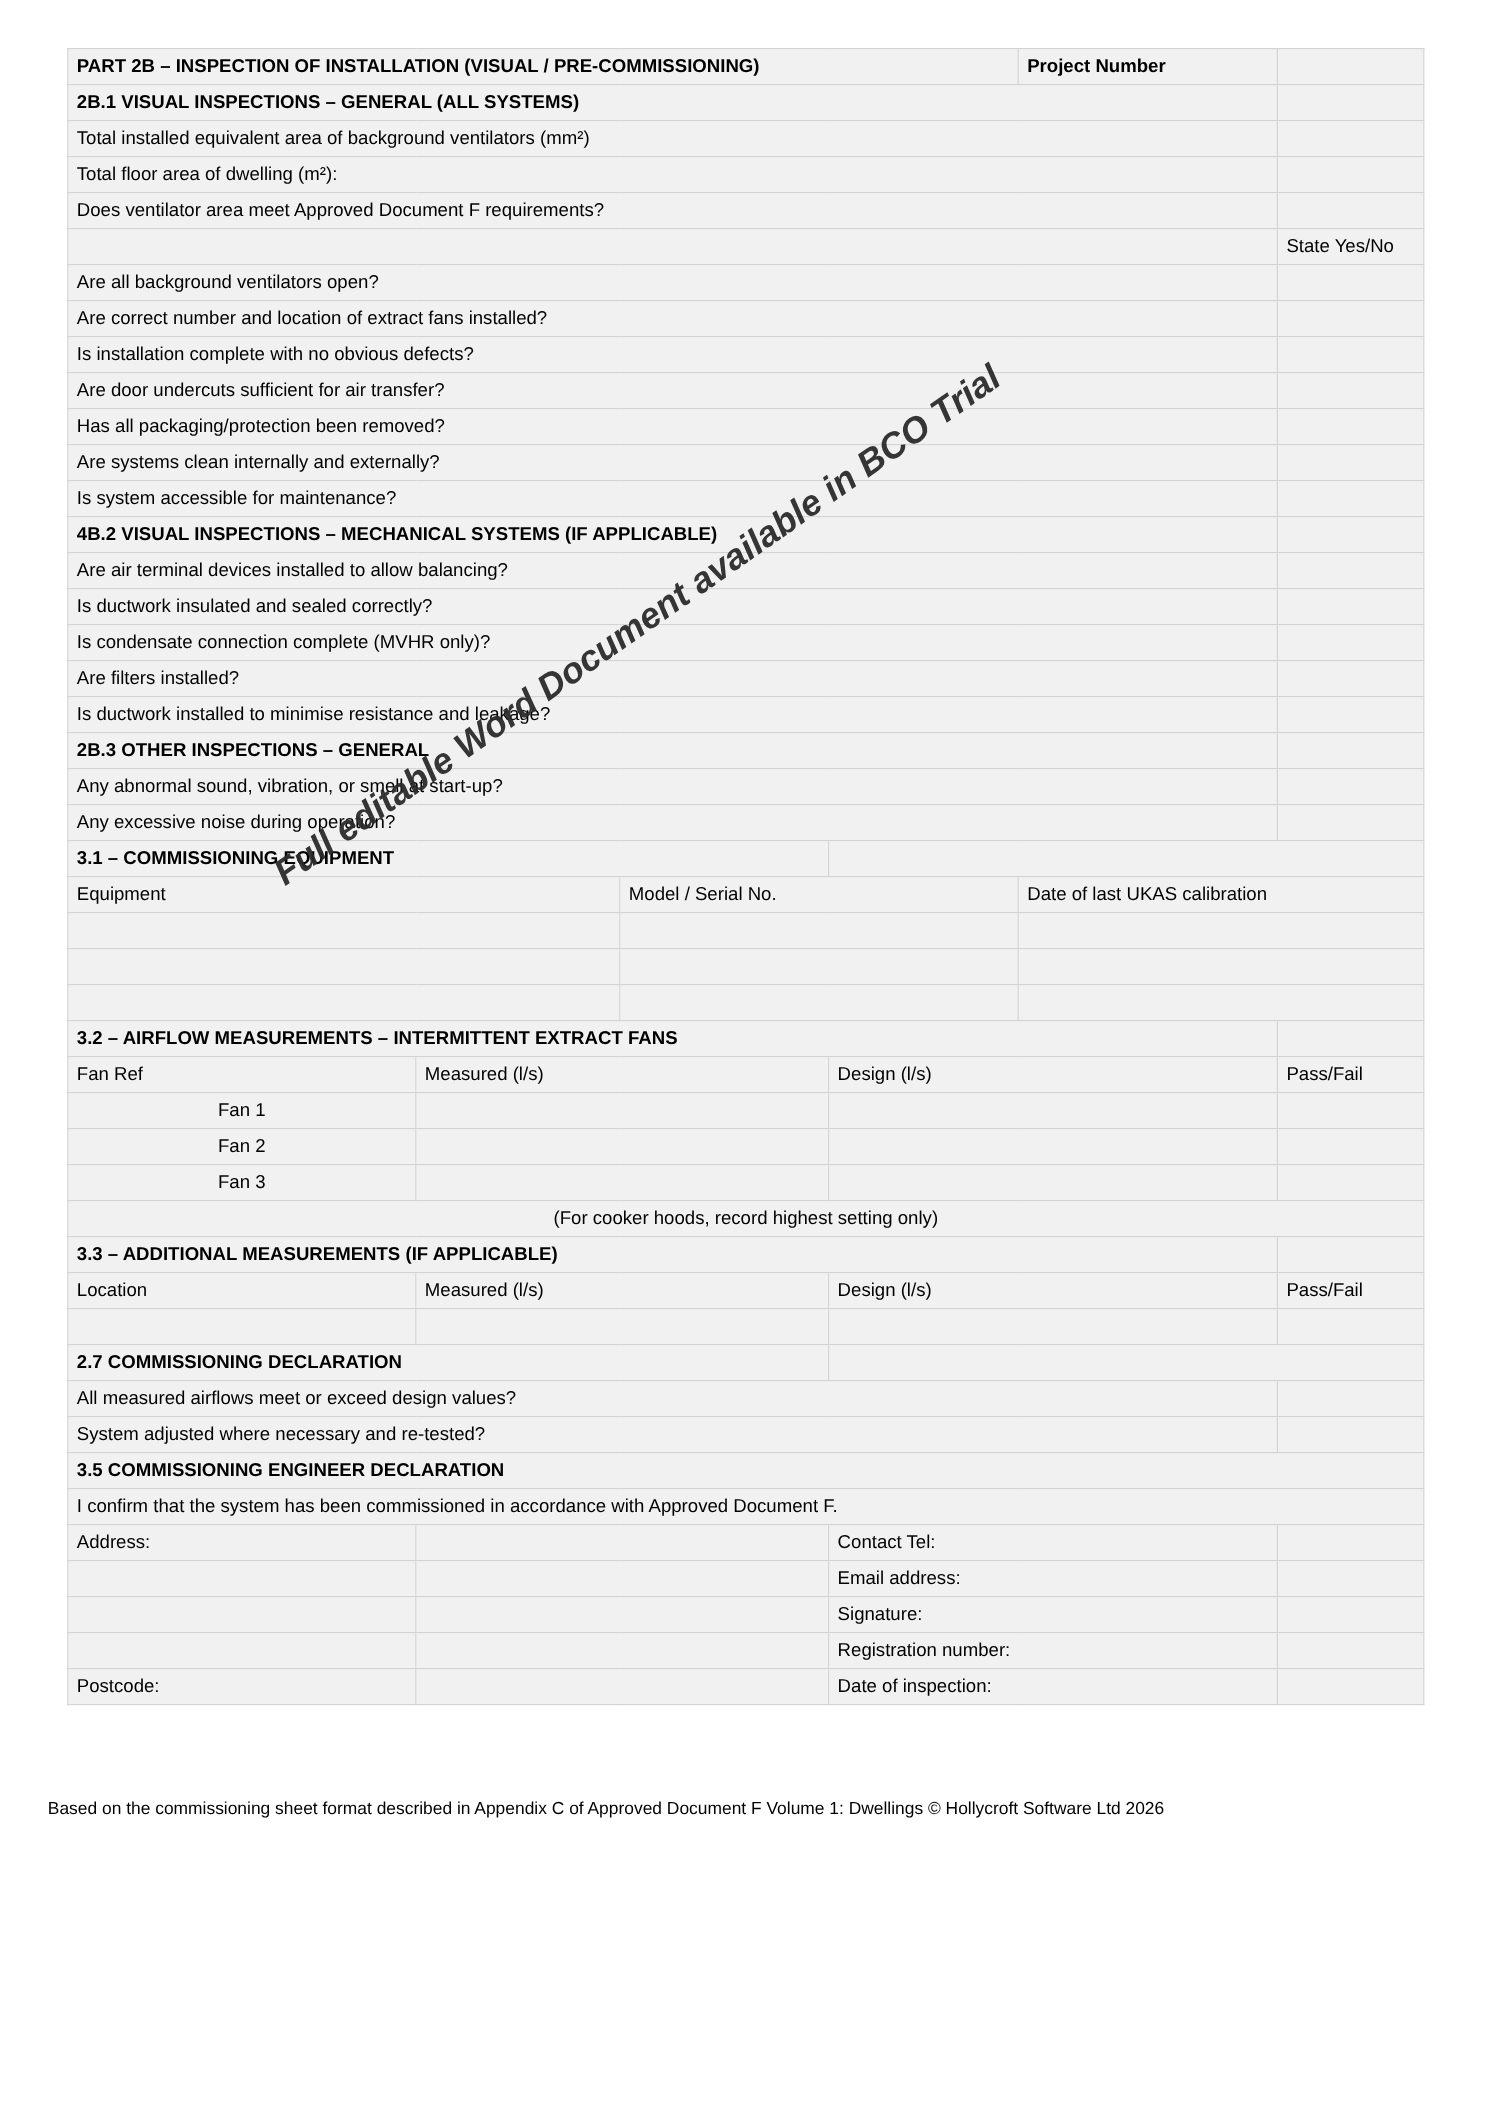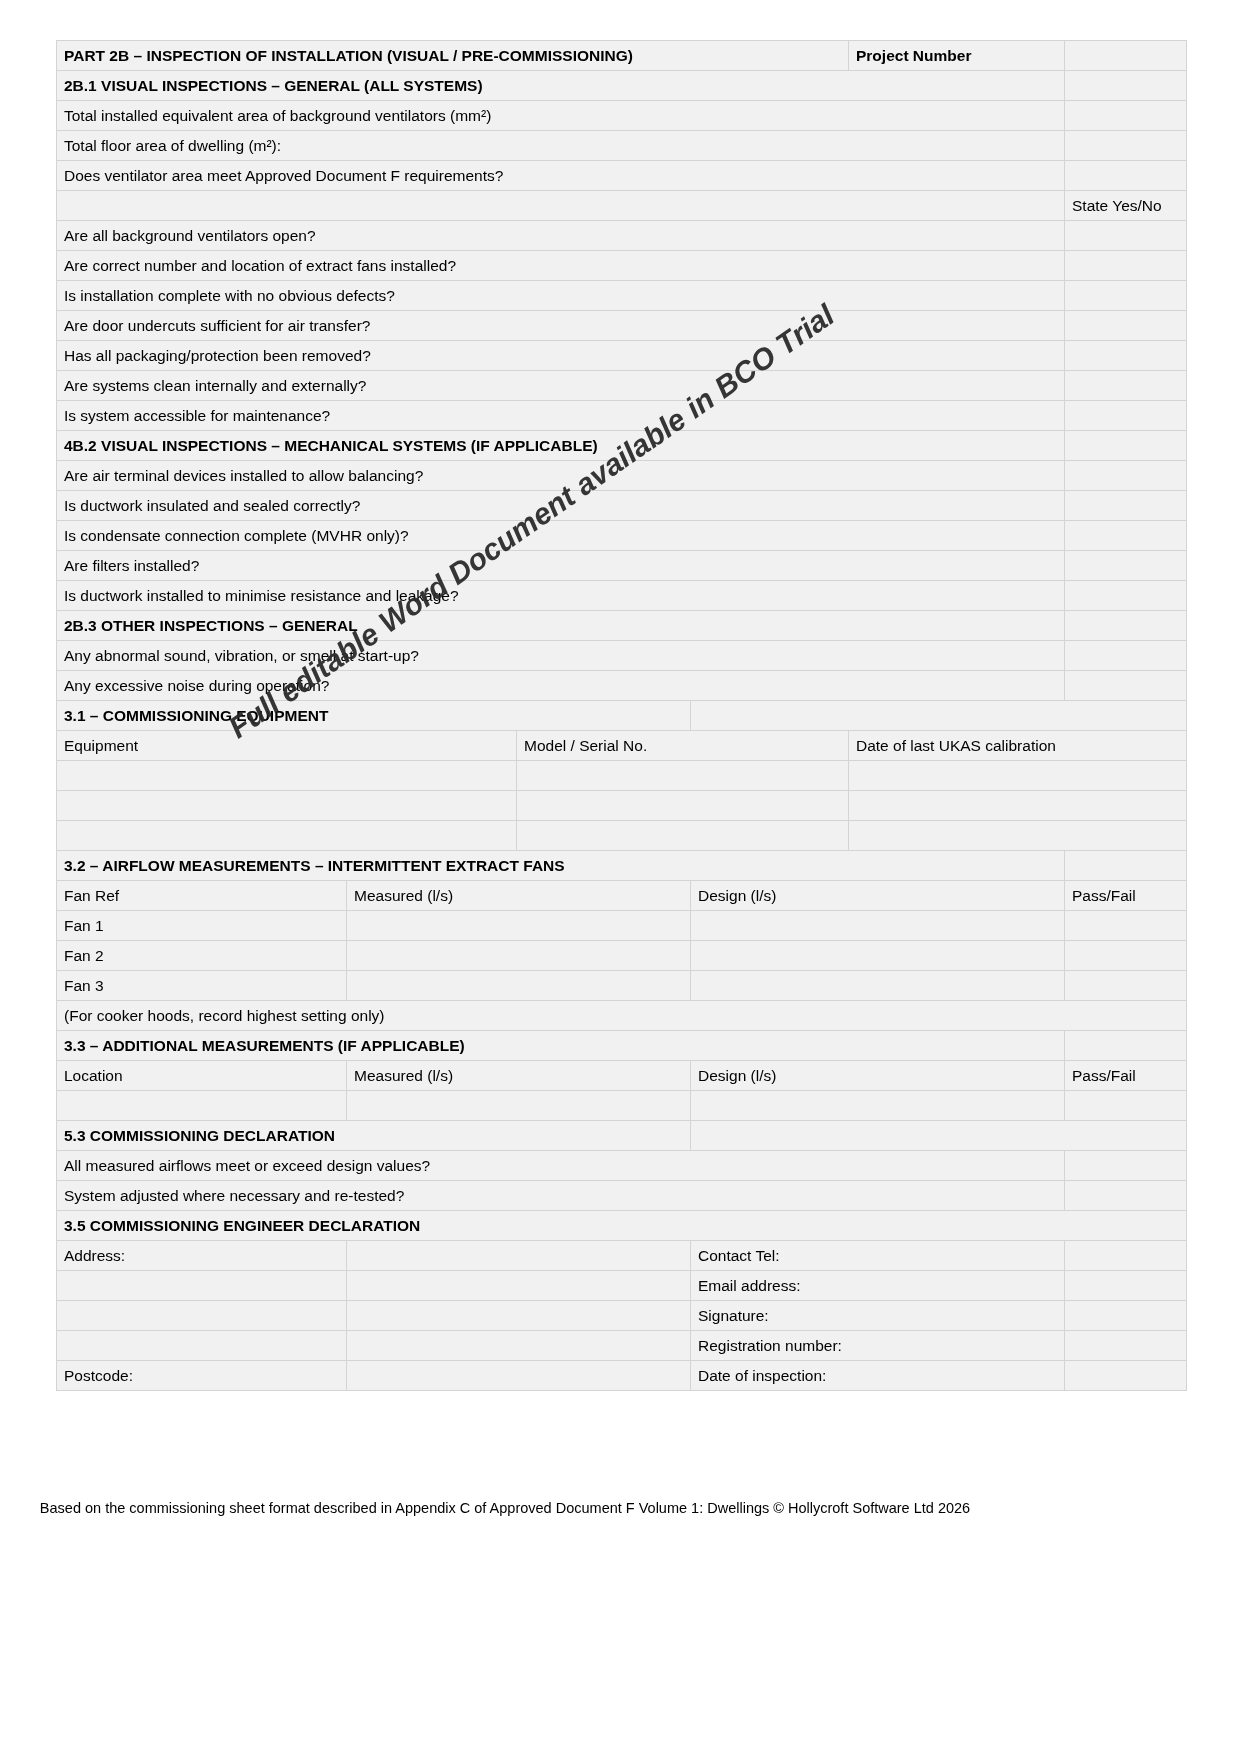--- a/index.html
+++ b/index.html
@@ -44,20 +44,21 @@
     background: #bcbcbc;
     font-weight: bold;
     font-size: 15.5px;
     height: 30px;
   }
   td.band-plain {
     background: #bcbcbc;
   }
   td.white {
     background: #ffffff;
+    text-align: center;
   }
   td.grey-light {
     background: #f1f1f1;
   }
   td.ans {
     background: #ffffff;
     border-left: 1px solid #c9c9c9;
   }
   td.right {
     text-align: left;
@@ -283,37 +284,40 @@
         <td class="right tall34">Pass/Fail</td>
       </tr>
       <tr>
         <td class="white tall34"></td>
         <td class="white tall34" colspan="2"></td>
         <td class="white tall34" colspan="2"></td>
         <td class="white tall34"></td>
       </tr>
 
       <tr>
-        <td class="band" colspan="3">5.3 COMMISSIONING DECLARATION</td>
+        <td class="band" colspan="3">2.7 COMMISSIONING DECLARATION</td>
         <td class="band-plain" colspan="3"></td>
       </tr>
 
       <tr>
         <td class="tall34" colspan="5">All measured airflows meet or exceed design values?</td>
         <td class="ans tall34"></td>
       </tr>
       <tr>
         <td class="tall34" colspan="5">System adjusted where necessary and re-tested?</td>
         <td class="ans tall34"></td>
       </tr>
 
       <tr>
         <td class="band" colspan="6">3.5 COMMISSIONING ENGINEER DECLARATION</td>
       </tr>
 
+      <tr>
+        <td class="tall34" colspan="6">I confirm that the system has been commissioned in accordance with Approved Document F.</td>
+      </tr>
 
       <tr>
         <td class="tall34">Address:</td>
         <td class="white tall34" colspan="2"></td>
         <td class="right tall34" colspan="2">Contact Tel:</td>
         <td class="white tall34"></td>
       </tr>
       <tr>
         <td class="tall34"></td>
         <td class="white tall34" colspan="2"></td>

